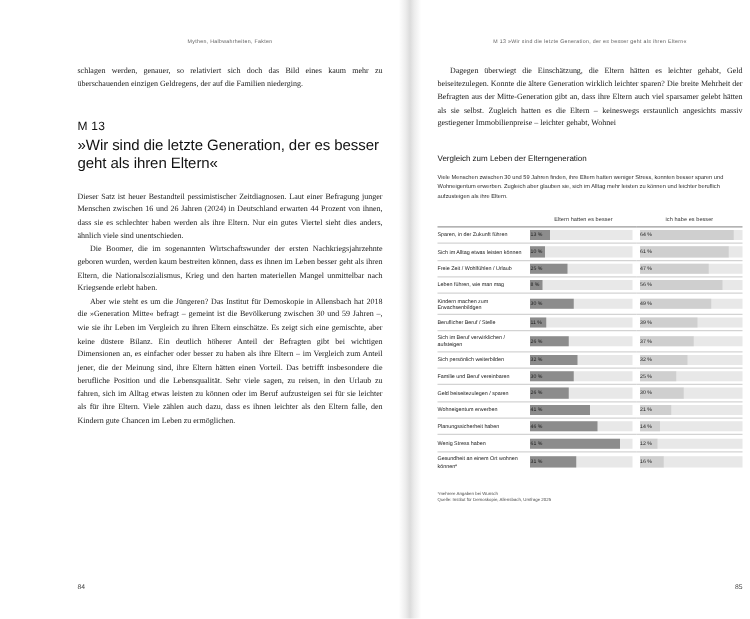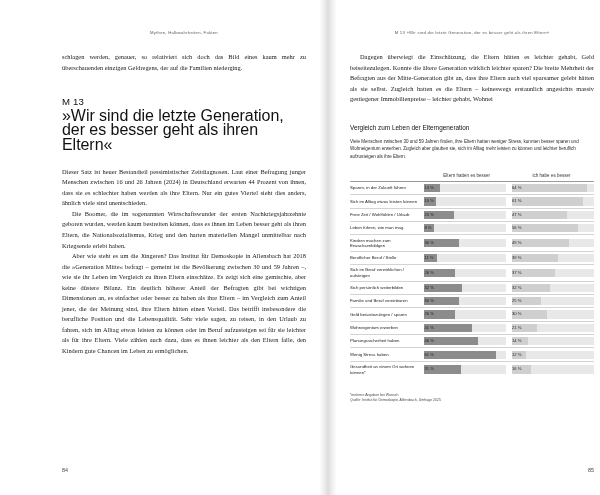--- a/index.html
+++ b/index.html
@@ -40,21 +40,21 @@
   p.body + p.body{margin-top:0;}
 
   .chapter{margin-top:22px;margin-bottom:15px;}
   .chapter-num{
     font-family:"Liberation Sans",sans-serif;
     font-size:9.6px;color:#111;letter-spacing:.2px;
     line-height:13px;
   }
   .chapter-title{
     font-family:"Liberation Sans",sans-serif;
-    font-size:16px;color:#111;
+    font-size:12px;color:#111;
     line-height:14.2px;letter-spacing:-.05px;
     margin-top:1px;
   }
 
   
   .chart{margin-top:18px;}
   .chart-title{
     font-family:"Liberation Sans",sans-serif;
     font-size:6.4px;color:#111;
     margin-bottom:6px;line-height:9px;

